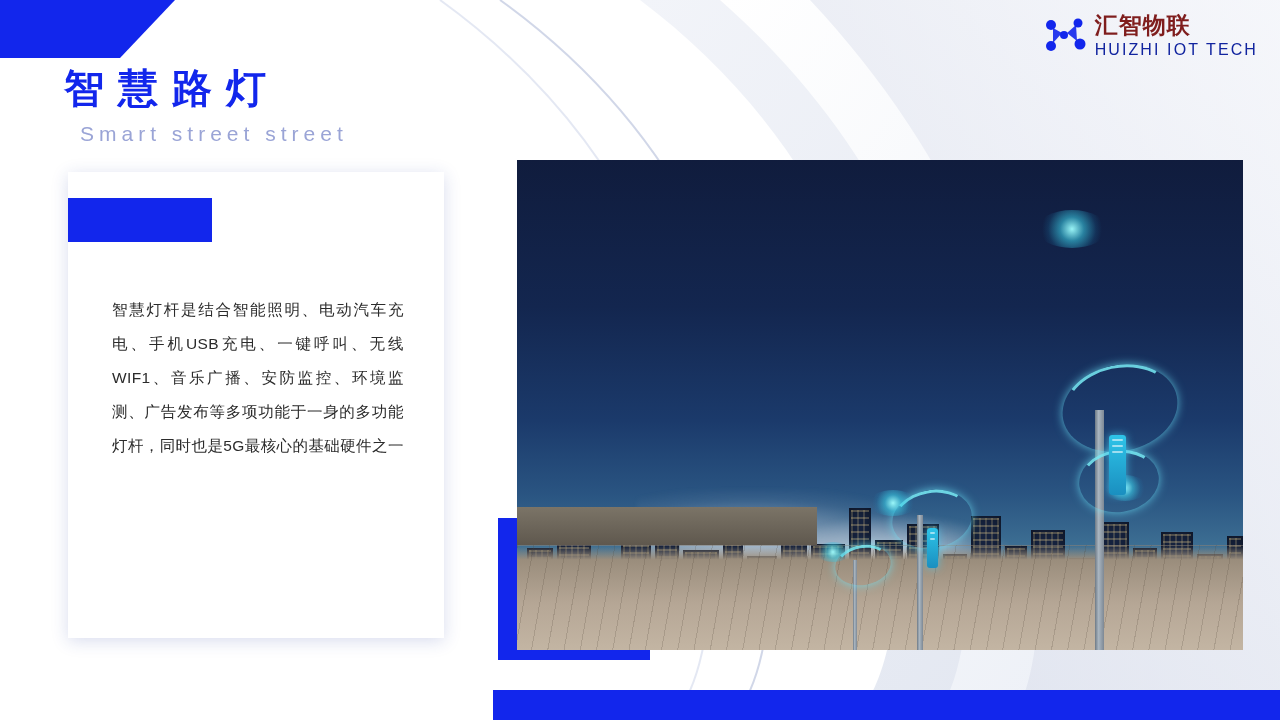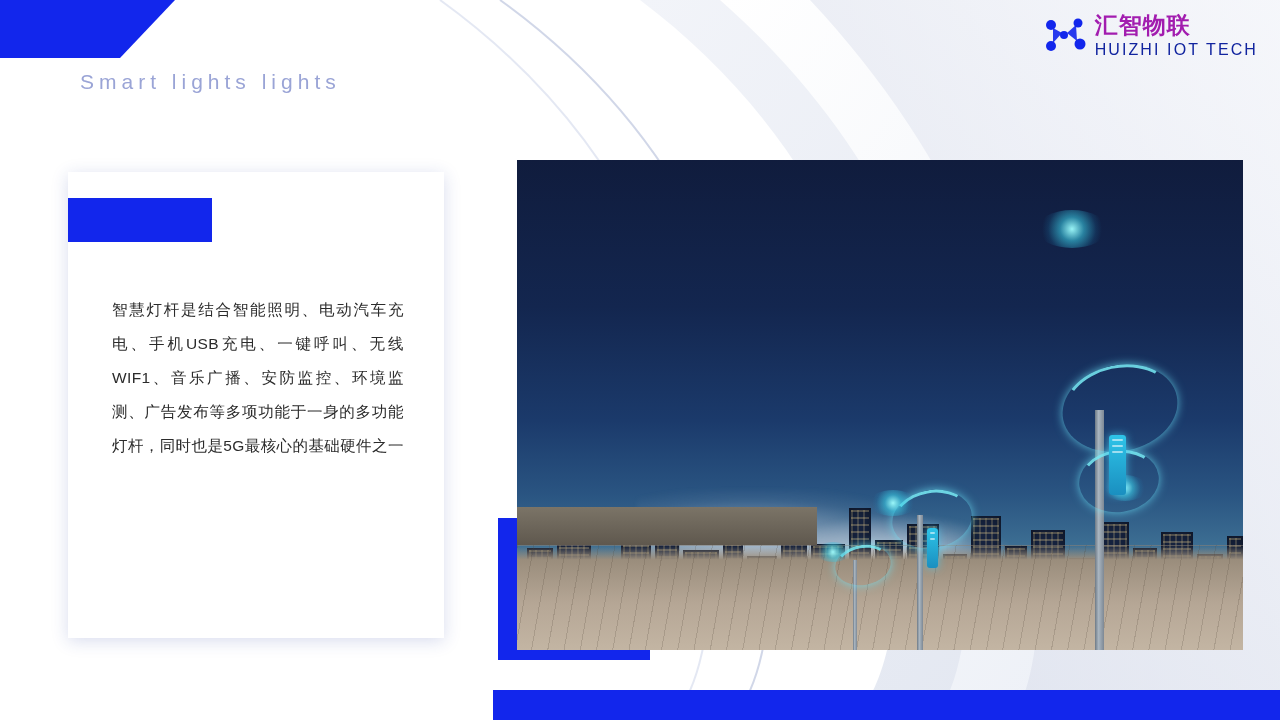--- a/index.html
+++ b/index.html
@@ -104,21 +104,21 @@
     flex: 0 0 auto;
   }
   .logo-text {
     display: flex;
     flex-direction: column;
     line-height: 1;
   }
   .logo-cn {
     font-size: 23px;
     font-weight: bold;
-    color: #a21caf;
+    color: #7f1d1d;
     letter-spacing: 1px;
   }
   .logo-en {
     font-size: 16px;
     color: #11249f;
     letter-spacing: 2.1px;
     margin-top: 5px;
   }
 
   
@@ -330,21 +330,22 @@
         </g>
       </svg>
     </span>
     <span class="logo-text">
       <span class="logo-cn">汇智物联</span>
       <span class="logo-en">HUIZHI IOT TECH</span>
     </span>
   </div>
 
   <div class="title-zone">
-    <div class="title-en no-select">Smart lights lights</div>
+    <h1 class="title-cn no-select">智慧路灯</h1>
+    <div class="title-en no-select">Smart street street</div>
   </div>
 
   <div class="card-shadow"></div>
   <div class="card-tab"></div>
   <div class="card-body">智慧灯杆是结合智能照明、电动汽车充电、手机USB充电、一键呼叫、无线WIF1、音乐广播、安防监控、环境监测、广告发布等多项功能于一身的多功能灯杆，同时也是5G最核心的基础硬件之一</div>
 
   <div class="accent-square"></div>
 
   <div class="photo-frame">
     <div class="photo">

